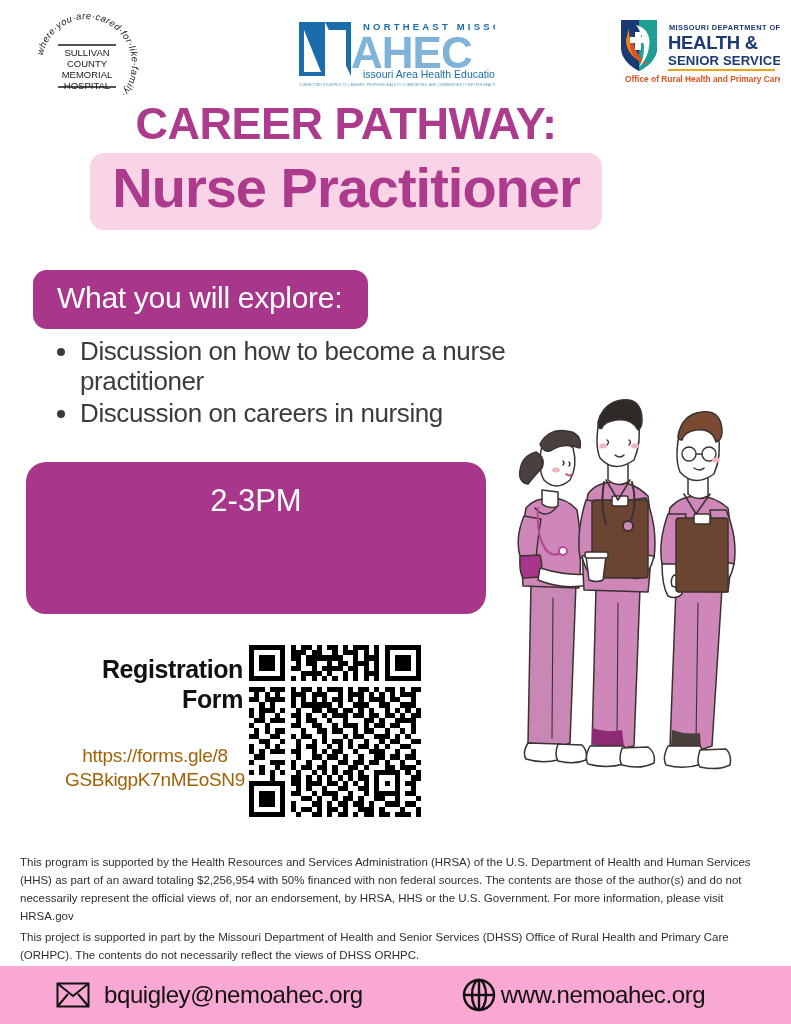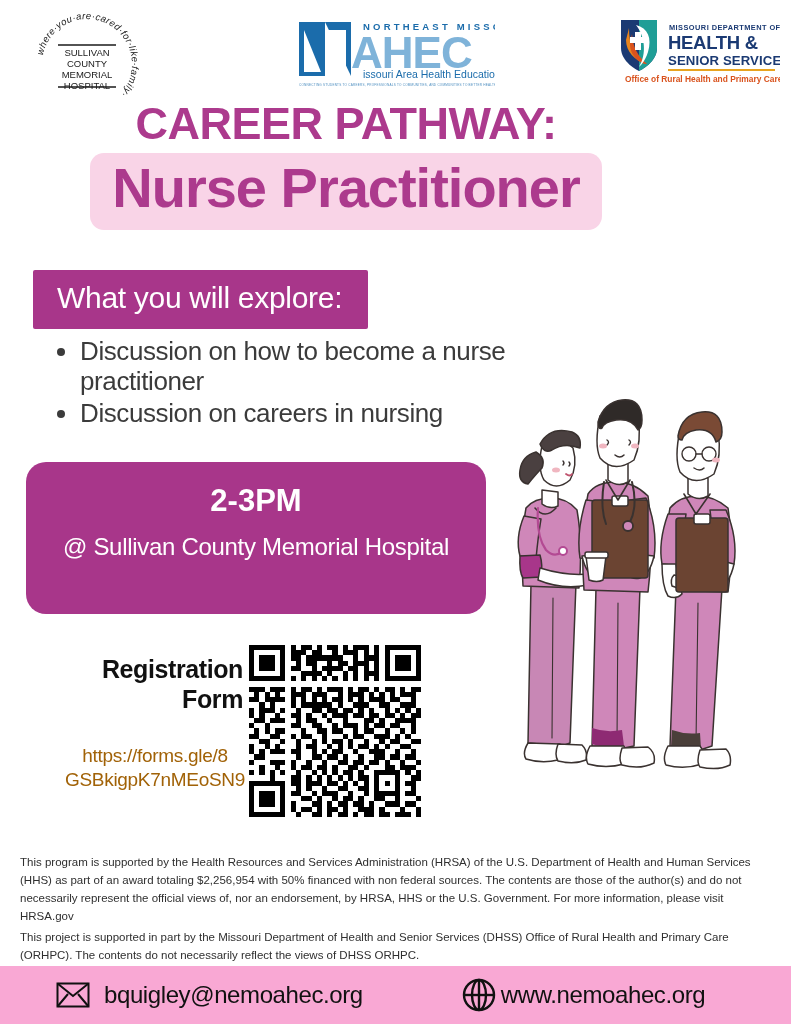--- a/index.html
+++ b/index.html
@@ -34,42 +34,42 @@
   }
   .title-line2 {
     font-size:56px; font-weight:bold; color:#ac3a8d;
     letter-spacing:-1px; line-height:1.05;
   }
 
   
   .explore-chip {
     position:absolute; left:33px; top:270px;
     background:#a8368a; color:#ffffff;
-    border-radius:2px;
+    border-radius:14px;
     padding:11px 26px 14px 24px;
     font-size:30px; font-weight:400;
     letter-spacing:-0.3px;
   }
   .explore-list {
     position:absolute; left:52px; top:336px; width:460px;
     color:#3b3b3b; font-size:26px; line-height:1.17;
     letter-spacing:-0.4px;
   }
   .explore-list li { margin-left:28px; margin-bottom:1px; }
 
   
   .date-box {
     position:absolute; left:26px; top:462px;
     width:460px; height:152px;
     background:#a8368a; border-radius:20px;
     color:#ffffff; text-align:center;
     padding-top:20px;
   }
   .date-main { font-size:31px; font-weight:bold; letter-spacing:-0.5px; line-height:1.13; }
-  .date-time { font-size:31px; font-weight:bold; letter-spacing:0px; line-height:1.2; }
+  .date-time { font-size:31px; font-weight:normal; letter-spacing:0px; line-height:1.2; }
   .date-loc { font-size:24px; font-weight:400; margin-top:14px; letter-spacing:-0.3px; }
 
   
   .reg-title {
     position:absolute; left:63px; top:655px; width:180px;
     text-align:right; font-size:25px; font-weight:bold; color:#111;
     line-height:1.18; letter-spacing:-0.4px;
   }
   .reg-url {
     position:absolute; left:60px; top:744px; width:190px;
@@ -160,21 +160,20 @@
 <div class="explore-chip">
   <span>What you will explore:</span>
 </div>
 <ul class="explore-list">
   <li>Discussion on how to become a nurse practitioner</li>
   <li>Discussion on careers in nursing</li>
 </ul>
 
 <div class="date-box">
   <div class="date-time">2-3PM</div>
-  <div class="date-loc">@ Sullivan County Memorial Hospital</div>
 </div>
 
 <div class="reg-title">Registration Form</div>
 <div class="reg-url">
   <span>https://forms.gle/8</span><br>
   <span>GSBkigpK7nMEoSN9</span>
 </div>
 
 <svg class="qr" viewBox="0 0 33 33" shape-rendering="crispEdges">
   <rect width="33" height="33" fill="#ffffff"></rect>

